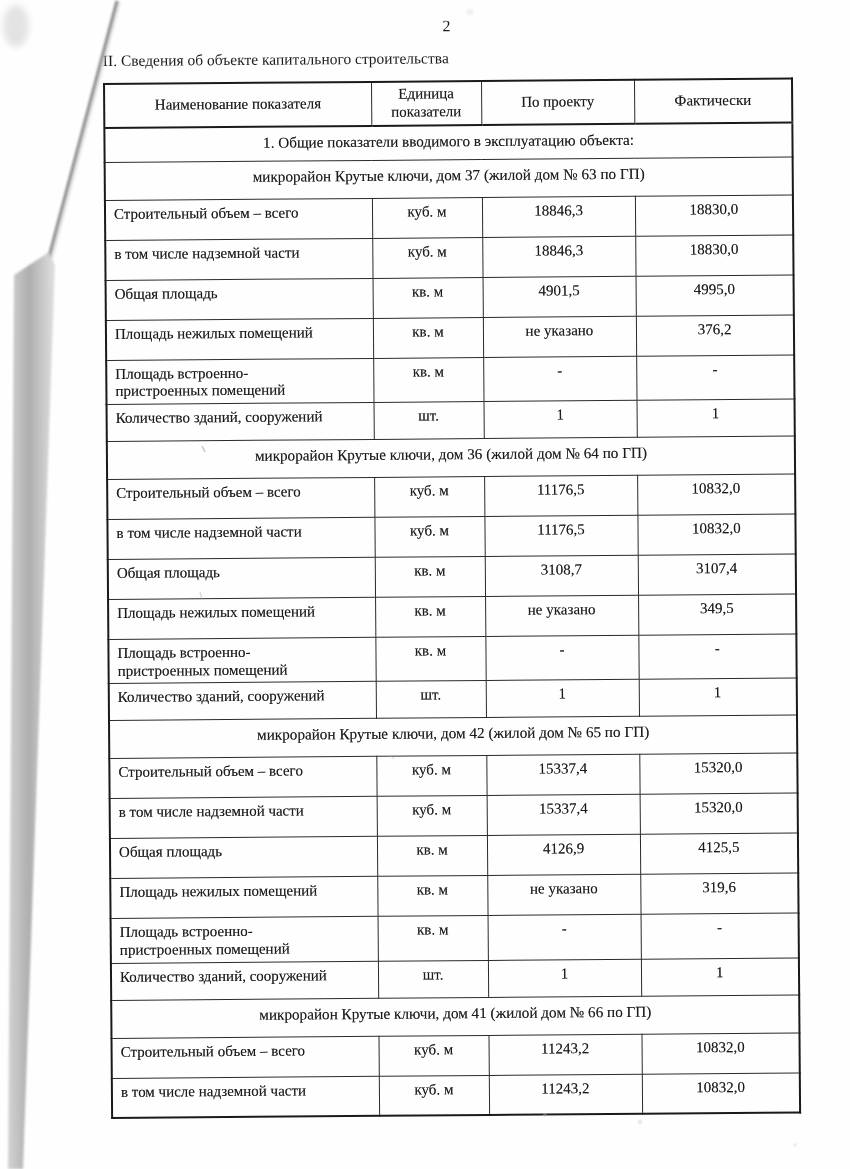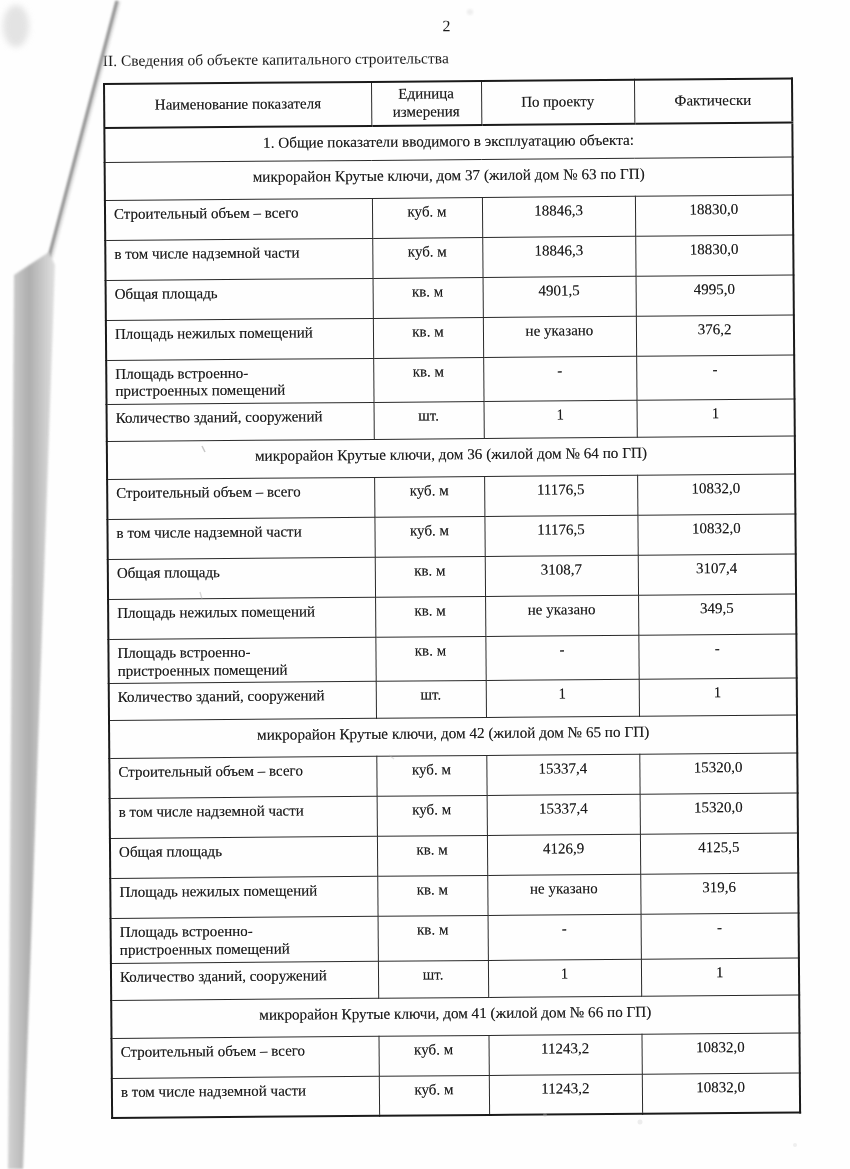--- a/index.html
+++ b/index.html
@@ -67,21 +67,21 @@
     <table class="construction">
       <colgroup>
         <col style="width:267px">
           <col style="width:110px">
           <col style="width:153px">
           <col style="width:158px">
       </colgroup>
       <thead>
           <tr>
             <th>Наименование показателя</th>
-            <th>Единица измерения</th>
+            <th>Единица показатели</th>
             <th>По проекту</th>
             <th>Фактически</th>
           </tr>
         </thead>
       <tbody>
           <tr class="r-sec">
             <td colspan="4">1. Общие показатели вводимого в эксплуатацию объекта:</td>
           </tr>
           <tr class="r-sub">
             <td colspan="4">микрорайон Крутые ключи, дом 37 (жилой дом № 63 по ГП)</td>

